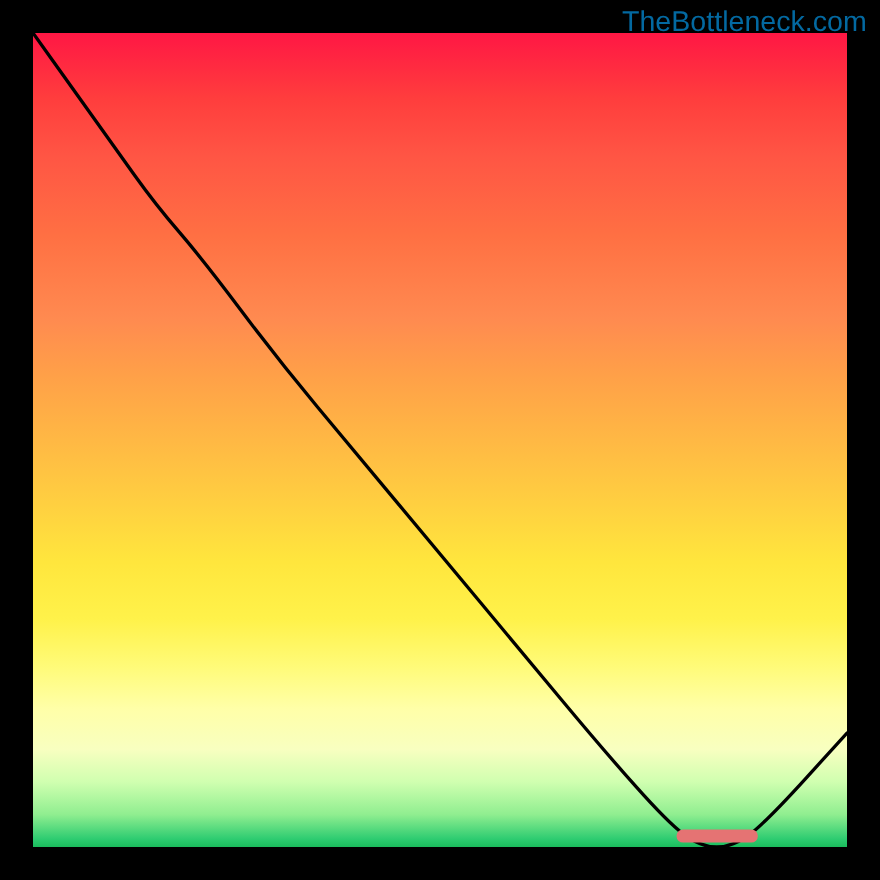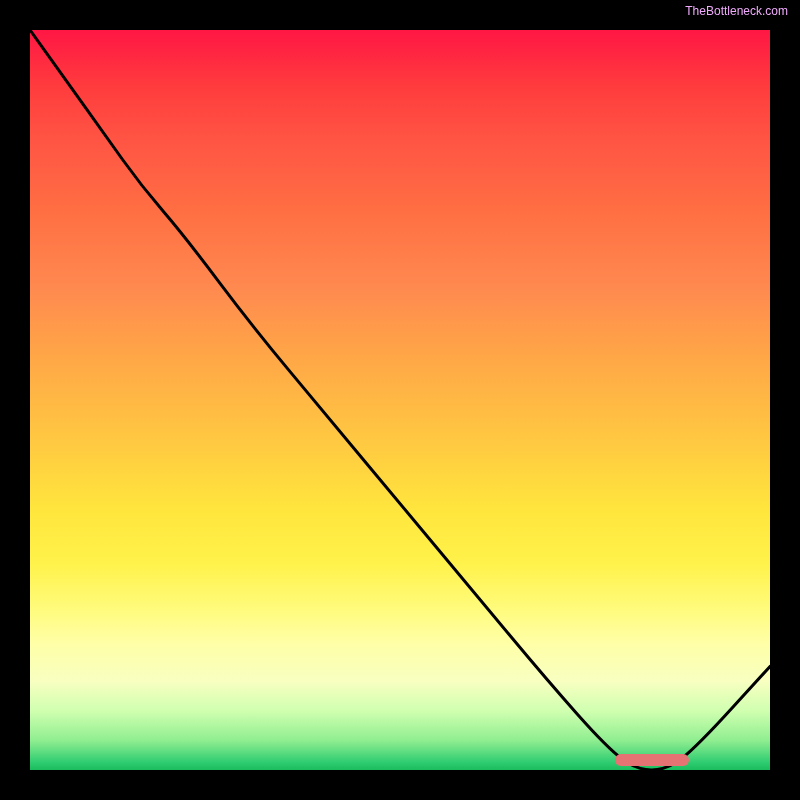--- a/index.html
+++ b/index.html
@@ -7,22 +7,22 @@
     width: 800px;
     height: 800px;
     background: #000;
     position: relative;
     font-family: Arial, sans-serif;
   }
   .watermark {
     position: absolute;
     top: 4px;
     right: 12px;
-    color: #f0abfc;
-    font-size: 12px;
+    color: #0369a1;
+    font-size: 26px;
     font-weight: 500;
     z-index: 10;
   }
   .plot-area {
     position: absolute;
     left: 30px;
     top: 30px;
     width: 740px;
     height: 740px;
     overflow: hidden;

